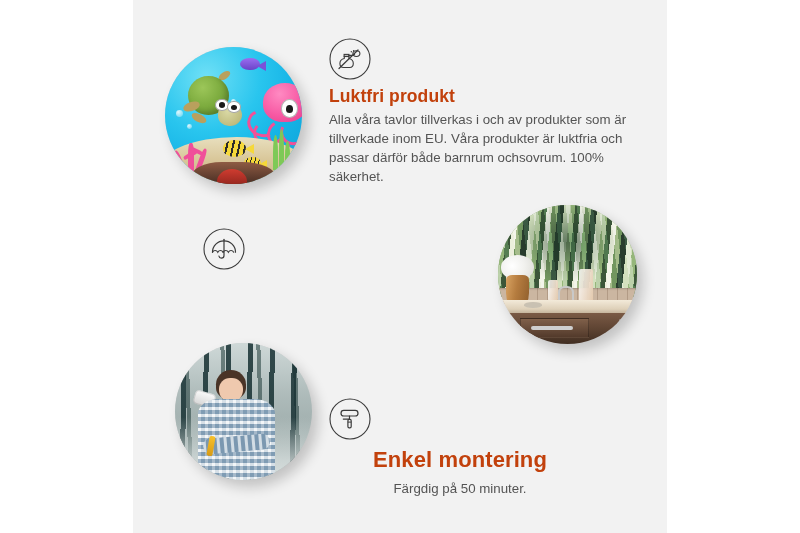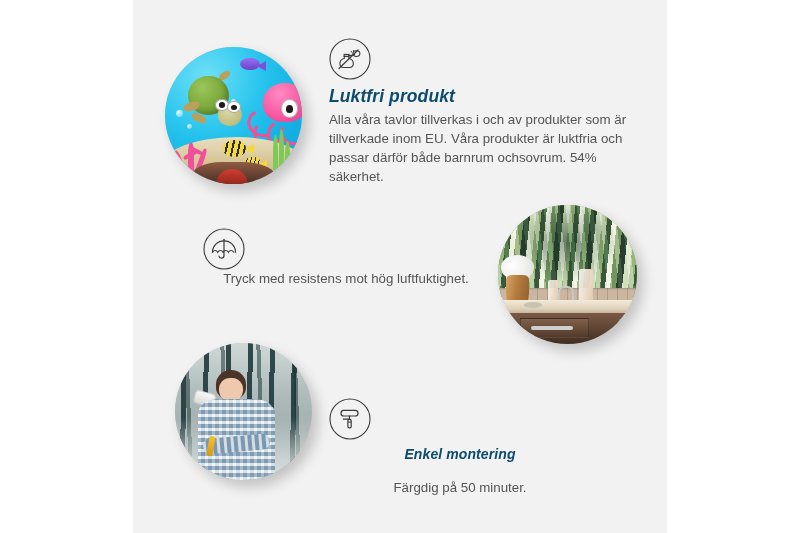--- a/index.html
+++ b/index.html
@@ -304,27 +304,26 @@
   .woman .tool {
     position:absolute; left:14%; top:60%; width:7%; height:18%;
     background: linear-gradient(180deg,#f7c12c,#d79a14);
     border-radius:2px; transform:rotate(10deg);
   }
 
   
   .feature { position: absolute; }
   .feature .icon-wrap { display: block; }
   .feature .title {
-    color: #0c4a6e;
+    color: #c2410c;
     font-size: 17.5px;
     font-weight: 700;
     letter-spacing: .1px;
     margin: 6px 0 3px 0;
     line-height: 1.25;
-    font-style: italic;
   }
   .feature .body {
     color: #545454;
     font-size: 13.3px;
     line-height: 1.42;
     margin: 0;
   }
 
   
   #feature-odor {
@@ -340,21 +339,21 @@
   }
   #feature-water .icon-wrap { margin: 0 auto; }
   #feature-water .title { font-size: 17.5px; margin-bottom: 2px; }
 
   
   #feature-mount {
     left: 196px; top: 398px; width: 262px;
     text-align: center;
   }
   #feature-mount .icon-wrap { margin: 0 auto; }
-  #feature-mount .title { font-size: 14px; margin-bottom: 15px; }
+  #feature-mount .title { font-size: 22px; margin-bottom: 6px; }
 
   .icon-circle { display:block; }
 </style>
 </head>
 <body>
 
 <div class="page">
 
   <div class="panel">
 
@@ -457,39 +456,38 @@
 
           <ellipse cx="27.4" cy="15.6" rx="3.5" ry="2.9" fill="none" stroke="#3b3b3b" stroke-width="1.1"></ellipse>
           <path d="M24.2 17.4l1.4-1.1" fill="none" stroke="#3b3b3b" stroke-width="1.1" stroke-linecap="round"></path>
 
           <path d="M24.6 12.6h0M22.3 13.8h0" stroke="#3b3b3b" stroke-width="1.4" stroke-linecap="round"></path>
 
           <path d="M10.0 30.5L29.0 12.0" stroke="#3b3b3b" stroke-width="1.25" stroke-linecap="round"></path>
         </svg>
       </span>
       <div class="title">Luktfri produkt</div>
-      <p class="body">Alla våra tavlor tillverkas i och av produkter som är tillverkade inom EU. Våra produkter är luktfria och passar därför både barnrum ochsovrum. 54% säkerhet.</p>
+      <p class="body">Alla våra tavlor tillverkas i och av produkter som är tillverkade inom EU. Våra produkter är luktfria och passar därför både barnrum ochsovrum. 100% säkerhet.</p>
     </div>
 
     <div class="feature" id="feature-water">
       <span class="icon-wrap">
         <svg class="icon-circle" width="42" height="42" viewBox="0 0 42 42" aria-hidden="true">
           <circle cx="21" cy="21" r="20" fill="none" stroke="#3b3b3b" stroke-width="1.1"></circle>
 
           <path d="M9.5 24.2c0-6.6 5.1-11.3 11.5-11.3s11.5 4.7 11.5 11.3" fill="none" stroke="#3b3b3b" stroke-width="1.2" stroke-linecap="round"></path>
 
           <path d="M9.5 24.2c1.3-2.3 4.0-2.3 5.3 0 1.3-2.3 4.0-2.3 5.3 0" fill="none" stroke="#3b3b3b" stroke-width="1.2" stroke-linecap="round"></path>
           <path d="M20.1 24.2c1.3-2.3 4.0-2.3 5.3 0 1.3-2.3 4.0-2.3 5.3 0" fill="none" stroke="#3b3b3b" stroke-width="1.2" stroke-linecap="round"></path>
 
           <path d="M21 12.9v-1.6" stroke="#3b3b3b" stroke-width="1.2" stroke-linecap="round"></path>
 
           <path d="M21 13.4v14.0c0 1.6-1.2 2.7-2.6 2.7-1.3 0-2.3-.9-2.5-2.1" fill="none" stroke="#3b3b3b" stroke-width="1.2" stroke-linecap="round"></path>
         </svg>
       </span>
-      <p class="body">Tryck med resistens mot hög luftfuktighet.</p>
     </div>
 
     <div class="feature" id="feature-mount">
       <span class="icon-wrap">
         <svg class="icon-circle" width="42" height="42" viewBox="0 0 42 42" aria-hidden="true">
           <circle cx="21" cy="21" r="20" fill="none" stroke="#3b3b3b" stroke-width="1.1"></circle>
 
           <rect x="12.0" y="12.4" width="17.0" height="5.6" rx="2.8" fill="none" stroke="#3b3b3b" stroke-width="1.2"></rect>
 
           <path d="M20.5 18.0v3.1h-6.2" fill="none" stroke="#3b3b3b" stroke-width="1.2" stroke-linecap="round" stroke-linejoin="round"></path>

